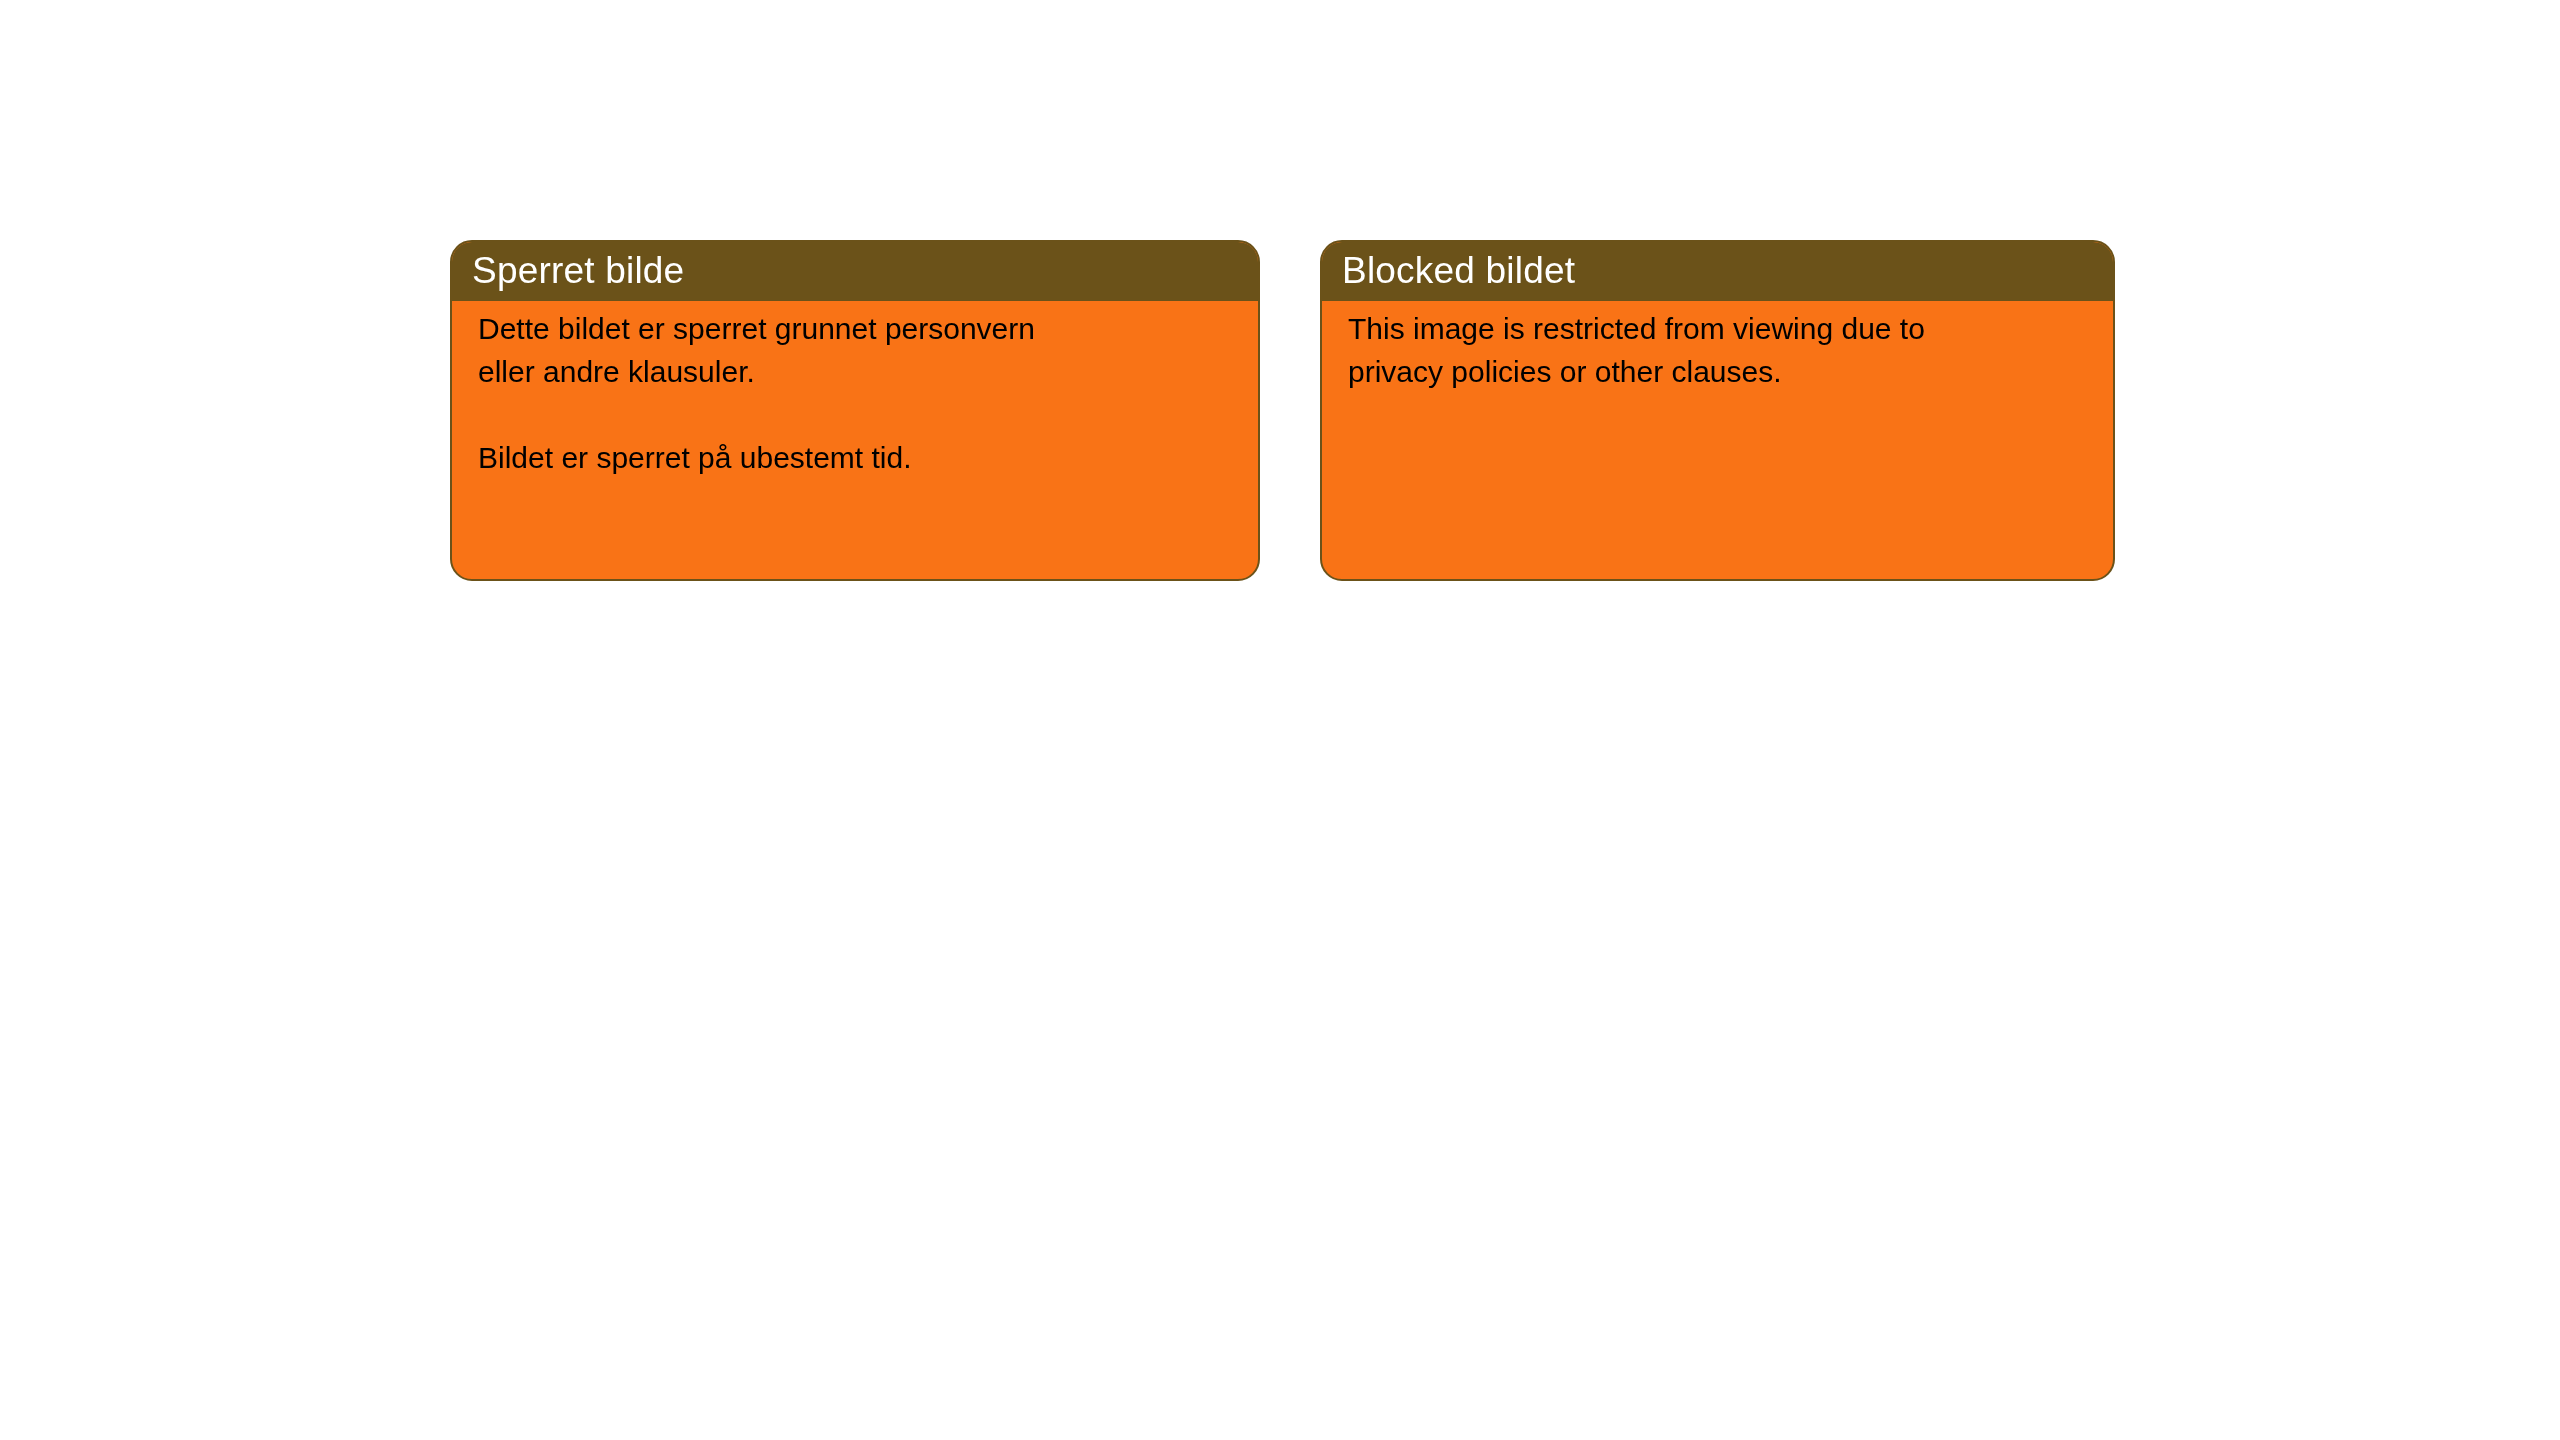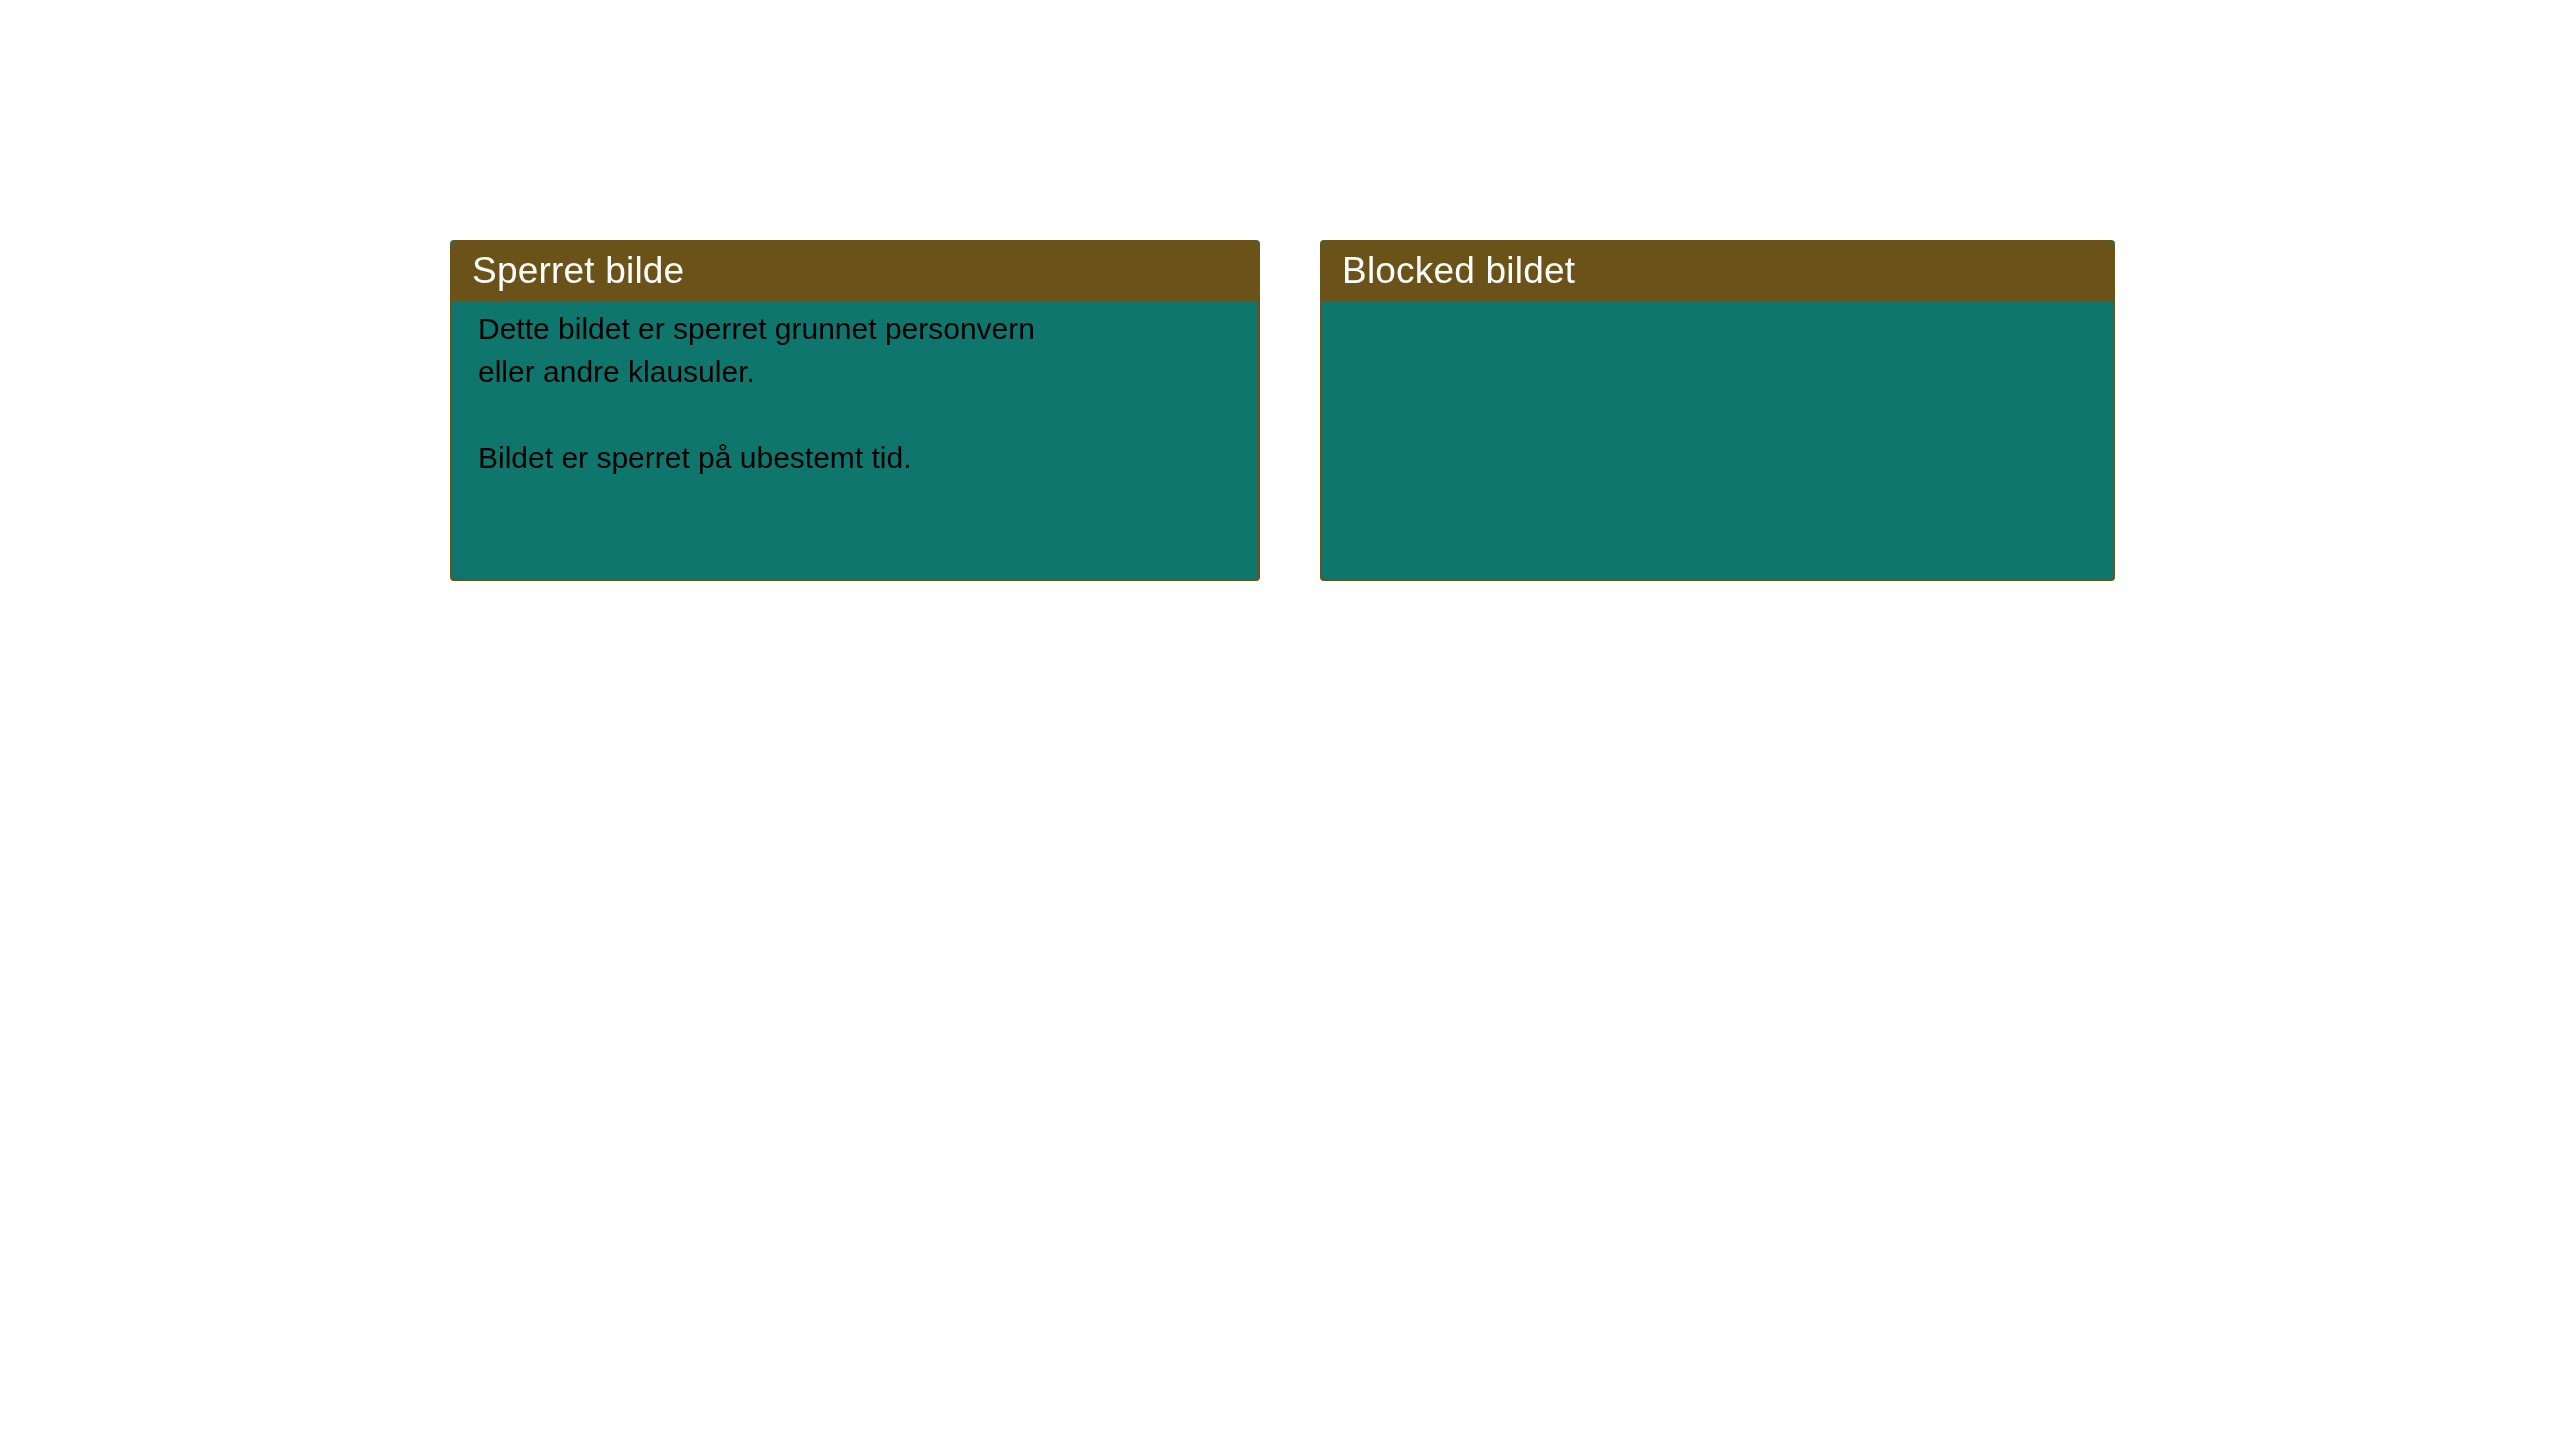--- a/index.html
+++ b/index.html
@@ -17,23 +17,23 @@
   #stage {
     position: relative;
     width: 2560px;
     height: 1440px;
   }
 
   
   .notice-panel {
     position: absolute;
     box-sizing: border-box;
-    background: #0f766e;
+    background: #f97316;
     border: 2px solid #6b5219;
-    border-radius: 4px;
+    border-radius: 22px;
     overflow: hidden;
   }
 
   .notice-panel.left {
     left: 450px;
     top: 240px;
     width: 810px;
     height: 341px;
   }
 
@@ -97,16 +97,18 @@
 eller andre klausuler.</p>
       <p class="panel-paragraph">Bildet er sperret på ubestemt tid.</p>
     </div>
   </div>
 
   <div class="notice-panel right">
     <div class="panel-header">
       <span class="panel-title">Blocked bildet</span>
     </div>
     <div class="panel-body">
+      <p class="panel-paragraph">This image is restricted from viewing due to
+privacy policies or other clauses.</p>
     </div>
   </div>
 
 </div>
 
 </body></html>

